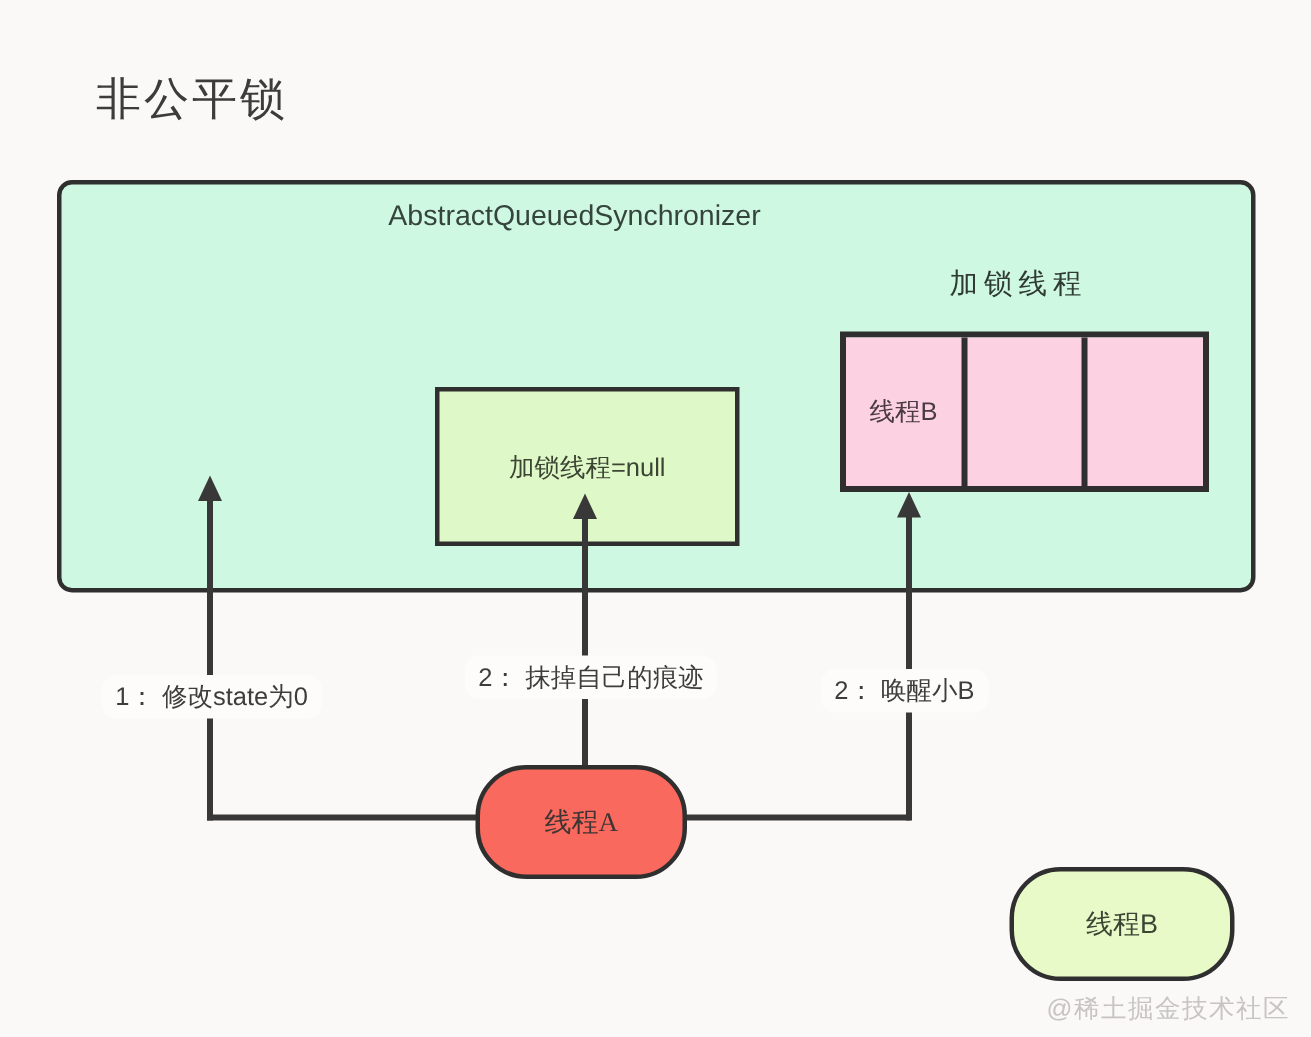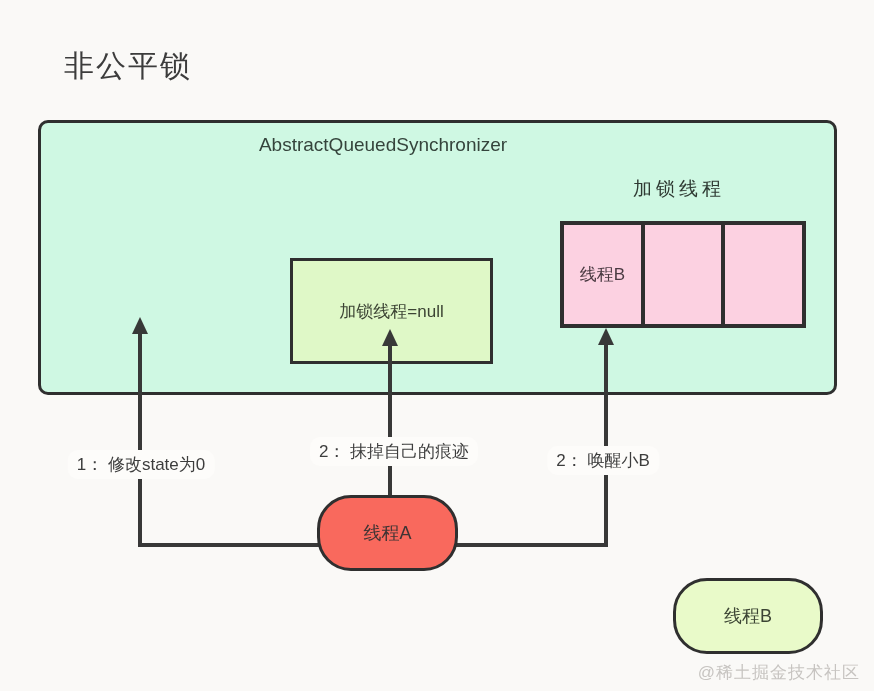--- a/index.html
+++ b/index.html
@@ -55,24 +55,24 @@
     border:4px solid #2f2f2f;display:flex;
   }
   .queue-cell{
     flex:1;background:#fcd1e1;
     display:flex;align-items:center;justify-content:center;
     font-size:17px;color:#4a3a42;
   }
   .queue-cell + .queue-cell{border-left:4px solid #2f2f2f;}
 
   .thread-a-pill{
-    position:absolute;left:317px;top:495px;width:141px;height:76px;
+    position:absolute;left:317px;top:510px;width:141px;height:76px;
     background:#f9695d;border:3.5px solid #2f2f2f;border-radius:34px;
     display:flex;align-items:center;justify-content:center;
-    font-size:18px;color:#3f3434;
+    font-size:18px;color:#3f3434;font-family:Liberation Serif, serif;
   }
   .thread-b-pill{
     position:absolute;left:673px;top:578px;width:150px;height:76px;
     background:#e9fac9;border:3.5px solid #2f2f2f;border-radius:34px;
     display:flex;align-items:center;justify-content:center;
     font-size:18px;color:#3c4434;
   }
 
   
   .vline{position:absolute;width:3.5px;background:#383838;}

